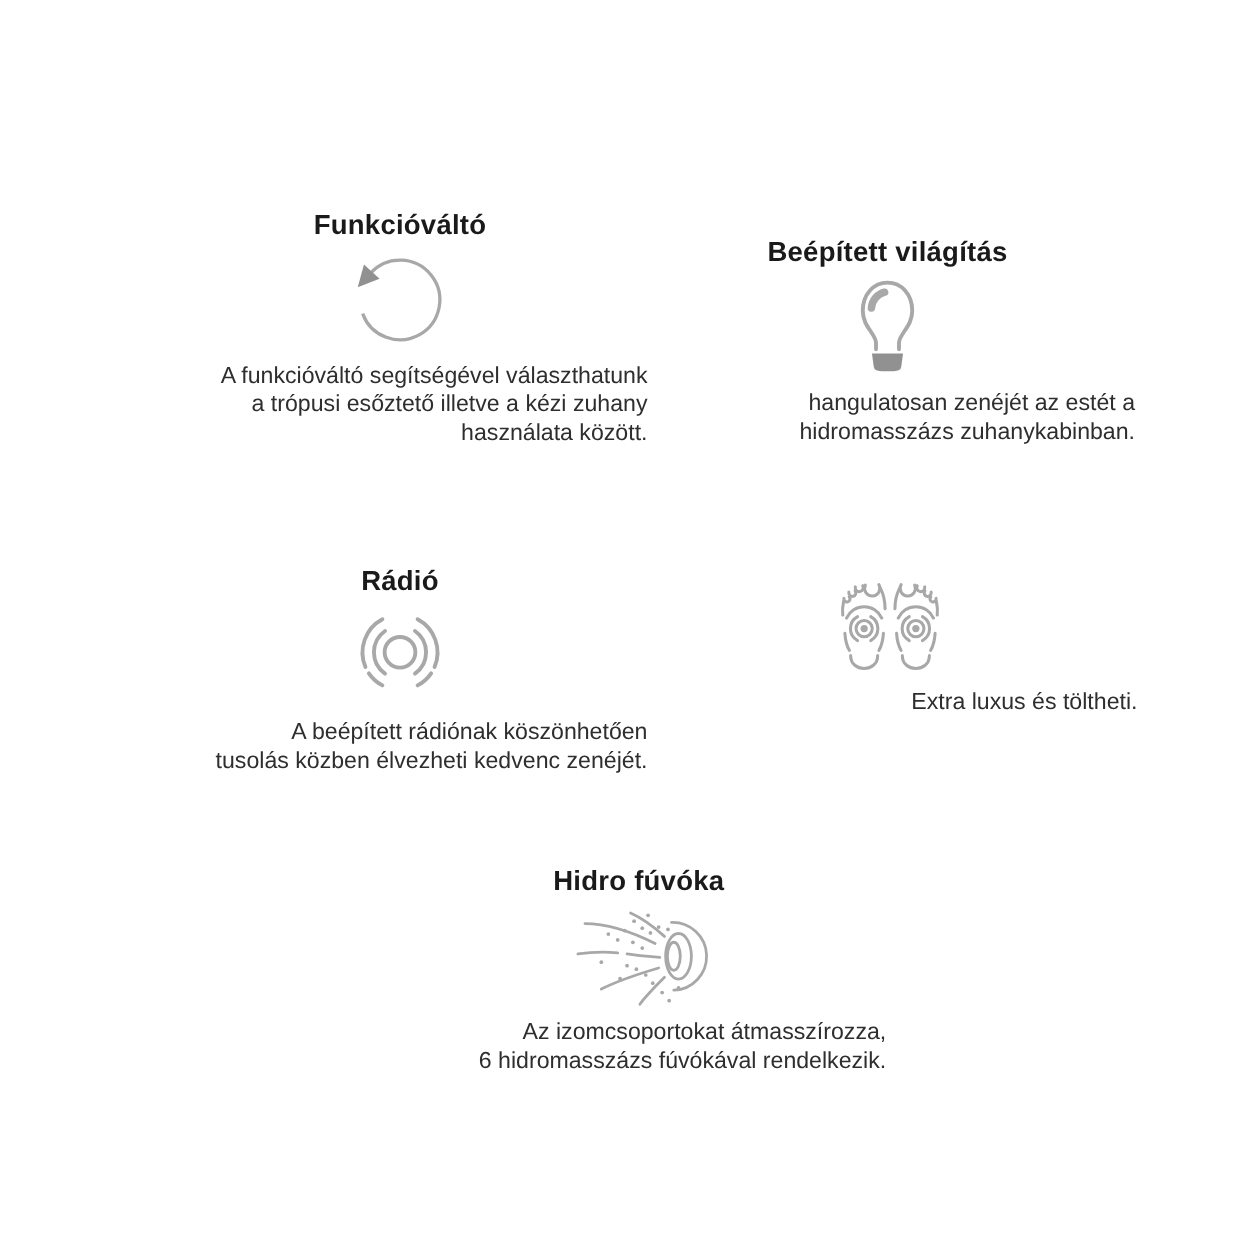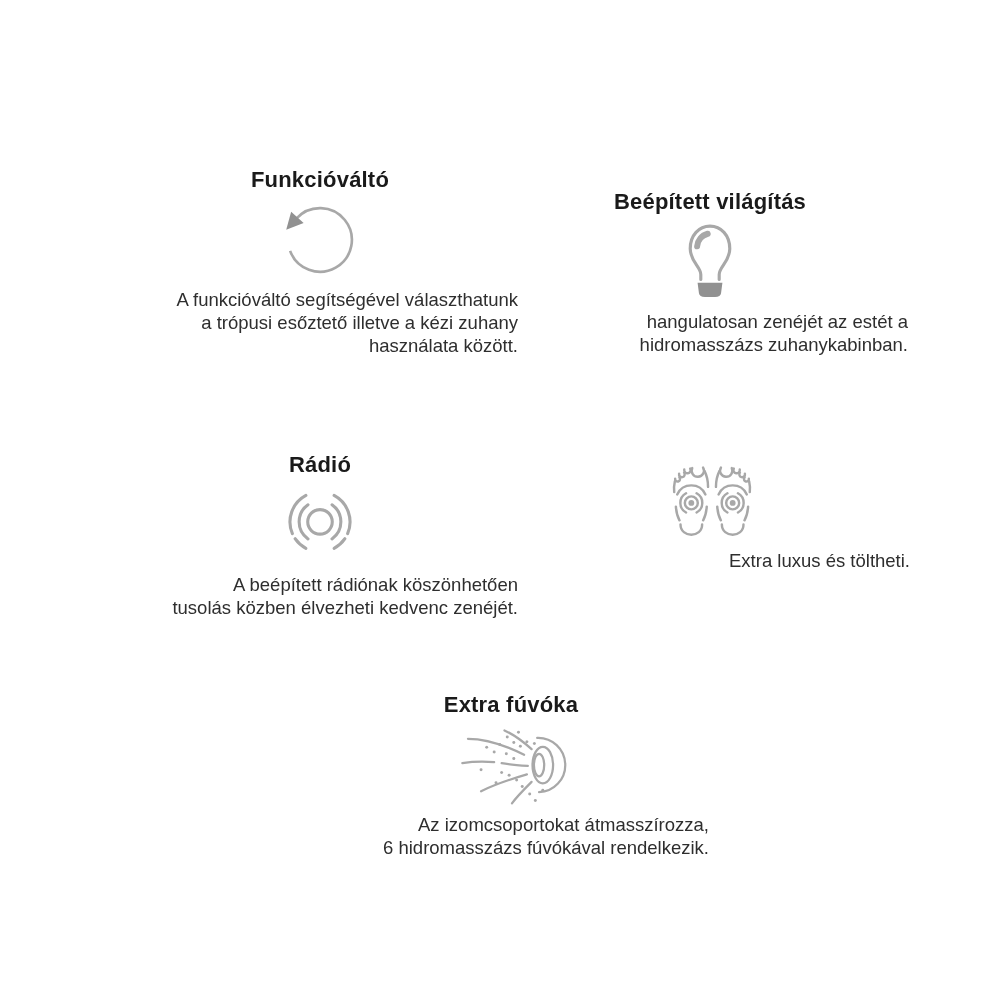--- a/index.html
+++ b/index.html
@@ -112,21 +112,21 @@
       <use href="#foot" transform="translate(9,4)"></use>
       <use href="#foot" transform="translate(91,4) scale(-1,1)"></use>
     </svg>
   </div>
   <p class="desc">
     <span>Extra luxus és töltheti.</span>
   </p>
 </section>
 
 <section class="feature" id="f4">
-  <h2>Extra fúvóka</h2>
+  <h2>Hidro fúvóka</h2>
   <div class="icon-box">
     <svg width="116" height="89" viewBox="0 0 124 95" aria-hidden="true">
       <g fill="none" stroke="currentColor" stroke-width="2.4" stroke-linecap="round">
         <path d="M 90 18 A 27 27 0 0 1 92 76"></path>
         <ellipse cx="96" cy="47" rx="11" ry="19.5"></ellipse>
         <ellipse cx="92" cy="47" rx="5.5" ry="12"></ellipse>
         <path d="M 84 30 C 74 21 64 14 55 10"></path>
         <path d="M 76 36 C 56 26 34 19 16 19"></path>
         <path d="M 80 48 C 68 47 58 46 52 45"></path>
         <path d="M 44 44 C 32 43 20 43.5 10 45"></path>

